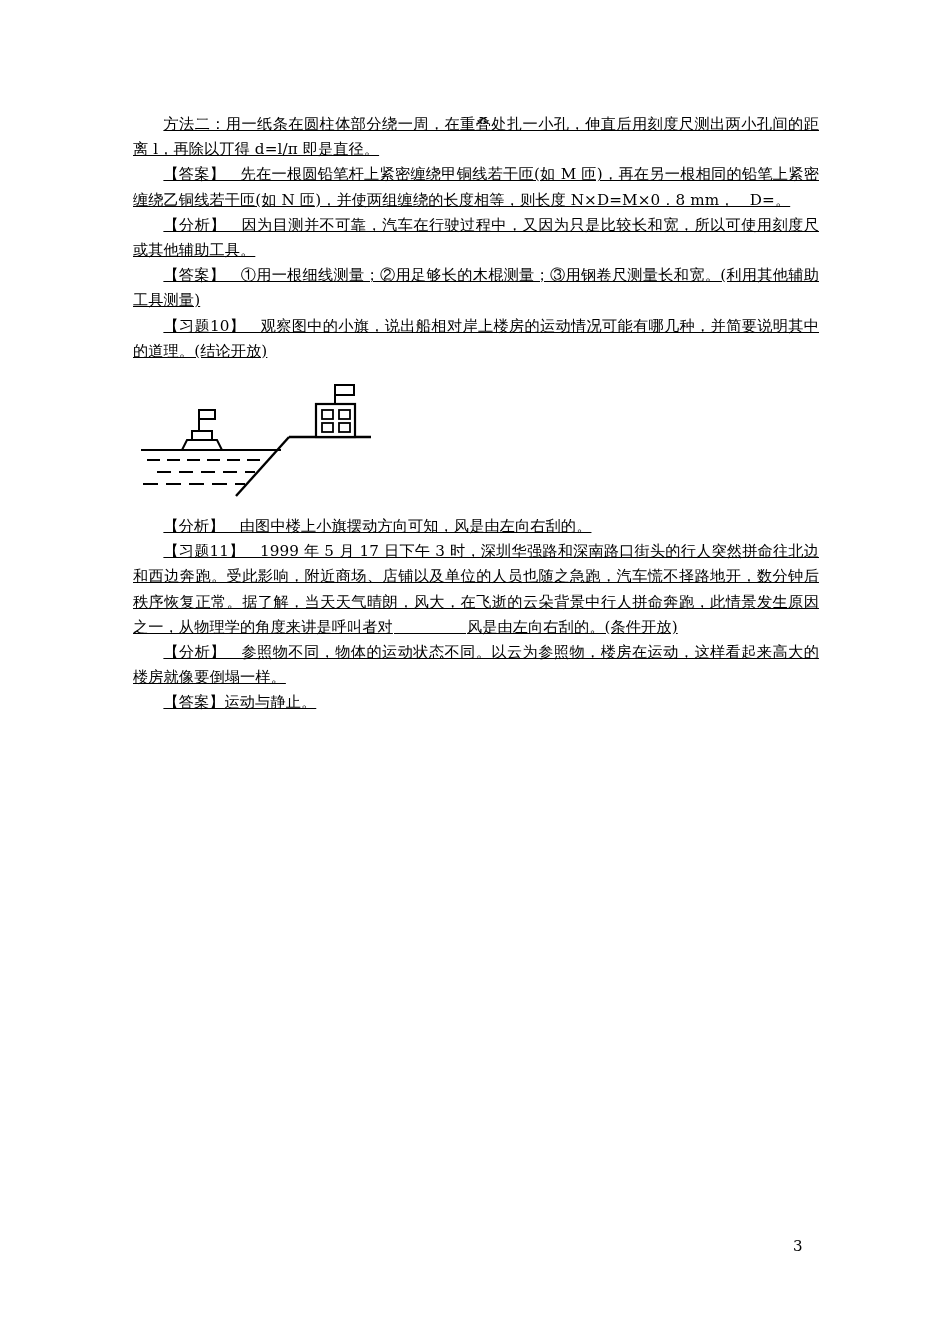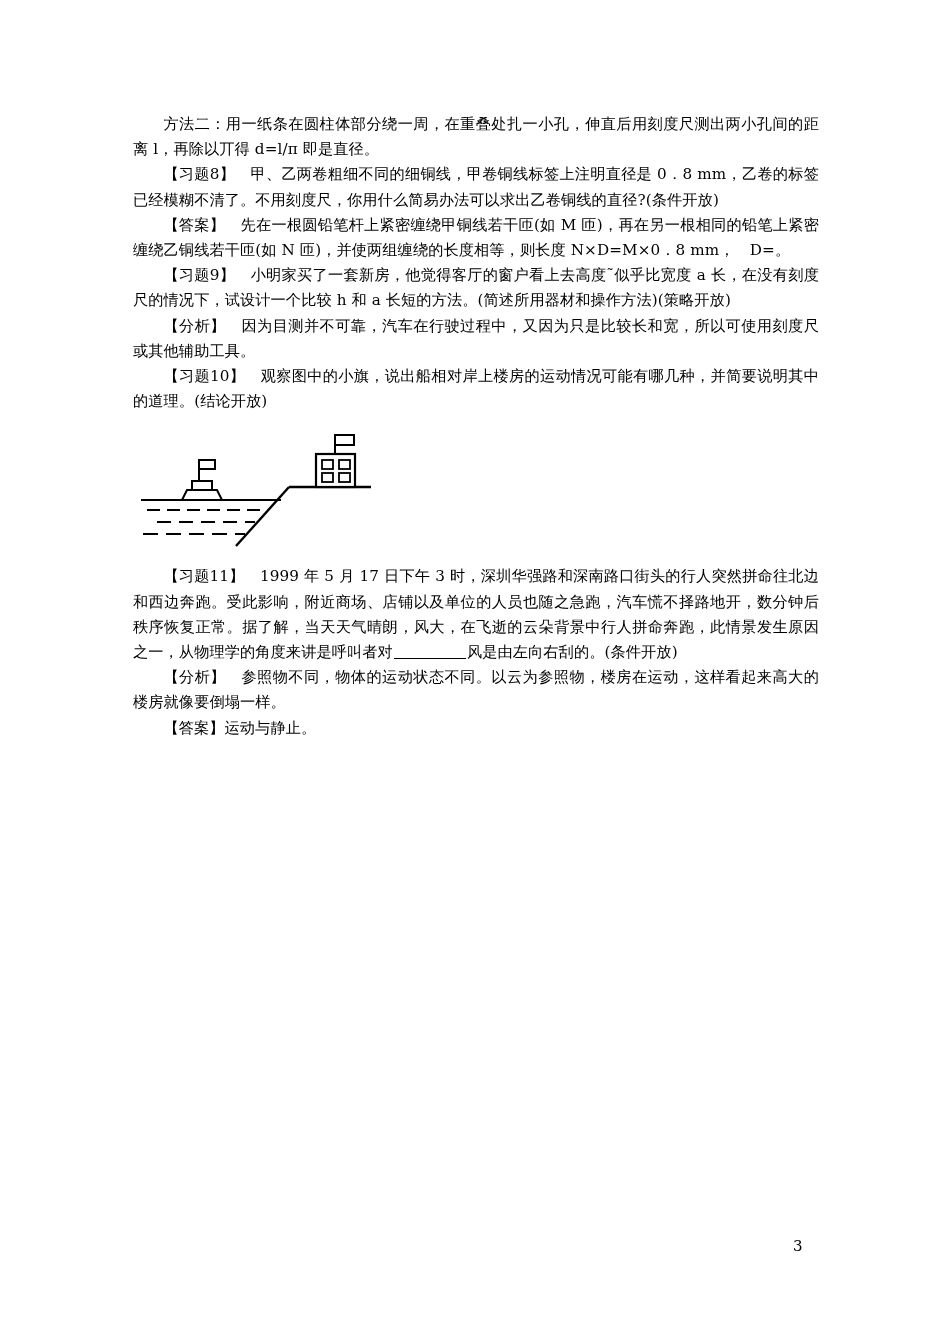--- a/index.html
+++ b/index.html
@@ -28,20 +28,21 @@
     font-size: 15.2px;
     line-height: 25.2px;
     text-align: justify;
     text-justify: inter-ideograph;
     color: #000000;
     letter-spacing: 0.1px;
     word-break: break-all;
   }
   p.indent {
     text-indent: 2em;
+    text-decoration: underline;
   }
   .blank-line {
     display: inline-block;
     width: 72px;
     border-bottom: 1.2px solid #000;
     vertical-align: -2px;
     margin: 0 1px;
   }
   
   .figure {
@@ -64,29 +65,28 @@
 </style>
 </head>
 <body>
 
 <div class="page">
 
   <div class="content">
 
     <p class="para indent">方法二：用一纸条在圆柱体部分绕一周，在重叠处扎一小孔，伸直后用刻度尺测出两小孔间的距离 l，再除以丌得 d=l/π 即是直径。</p>
 
-    <p class="para indent">【习题8】　甲、乙两卷粗细不同的细铜线，甲卷铜线标签上注明直径是 0．8 mm，乙卷的标签已经模糊不清了。不用刻度尺，你用什么简易办法可以求出乙卷铜线的直径?(条件开放)</p>
 
 
     <p class="para indent">【答案】　先在一根圆铅笔杆上紧密缠绕甲铜线若干匝(如 M 匝)，再在另一根相同的铅笔上紧密缠绕乙铜线若干匝(如 N 匝)，并使两组缠绕的长度相等，则长度 N×D=M×0．8 mm，　D=。</p>
 
-    <p class="para indent">【习题9】　小明家买了一套新房，他觉得客厅的窗户看上去高度˜似乎比宽度 a 长，在没有刻度尺的情况下，试设计一个比较 h 和 a 长短的方法。(简述所用器材和操作方法)(策略开放)</p>
 
     <p class="para indent">【分析】　因为目测并不可靠，汽车在行驶过程中，又因为只是比较长和宽，所以可使用刻度尺或其他辅助工具。</p>
 
+    <p class="para indent">【答案】　①用一根细线测量；②用足够长的木棍测量；③用钢卷尺测量长和宽。(利用其他辅助工具测量)</p>
 
     <p class="para indent">【习题10】　观察图中的小旗，说出船相对岸上楼房的运动情况可能有哪几种，并简要说明其中的道理。(结论开放)</p>
 
     <div class="figure">
       <svg width="280" height="128" viewBox="0 0 280 128" xmlns="http://www.w3.org/2000/svg">
 
         <line x1="8" y1="76" x2="148" y2="76" stroke="#000" stroke-width="2.2"></line>
         <line x1="66" y1="76" x2="148" y2="76" stroke="#000" stroke-width="2.2"></line>
 
         <line x1="14" y1="86" x2="128" y2="86" stroke="#000" stroke-width="2" stroke-dasharray="13 7"></line>
@@ -105,20 +105,21 @@
         <rect x="183" y="30" width="39" height="33" fill="#fff" stroke="#000" stroke-width="2.2"></rect>
         <rect x="189" y="36" width="11" height="9" fill="#fff" stroke="#000" stroke-width="1.8"></rect>
         <rect x="206" y="36" width="11" height="9" fill="#fff" stroke="#000" stroke-width="1.8"></rect>
         <rect x="189" y="49" width="11" height="9" fill="#fff" stroke="#000" stroke-width="1.8"></rect>
         <rect x="206" y="49" width="11" height="9" fill="#fff" stroke="#000" stroke-width="1.8"></rect>
         <line x1="202" y1="30" x2="202" y2="11" stroke="#000" stroke-width="2"></line>
         <rect x="202" y="11" width="19" height="10" fill="#fff" stroke="#000" stroke-width="2"></rect>
       </svg>
     </div>
 
+    <p class="para indent">【分析】　由图中楼上小旗摆动方向可知，风是由左向右刮的。</p>
 
 
 
     <p class="para indent"><span>【习题11】　1999 年 5 月 17 日下午 3 时，深圳华强路和深南路口街头的行人突然拼命往北边和西边奔跑。受此影响，附近商场、店铺以及单位的人员也随之急跑，汽车慌不择路地开，数分钟后秩序恢复正常。据了解，当天天气晴朗，风大，在飞逝的云朵背景中行人拼命奔跑，此情景发生原因之一，从物理学的角度来讲是呼叫者对</span><span class="blank-line"></span><span>风是由左向右刮的。(条件开放)</span></p>
 
     <p class="para indent">【分析】　参照物不同，物体的运动状态不同。以云为参照物，楼房在运动，这样看起来高大的楼房就像要倒塌一样。</p>
 
     <p class="para indent">【答案】运动与静止。</p>
 
 

